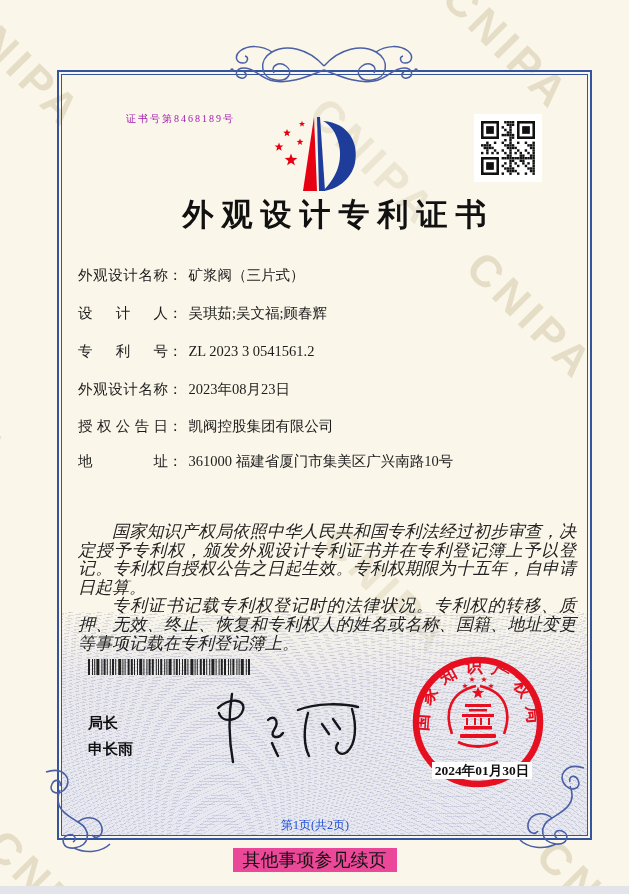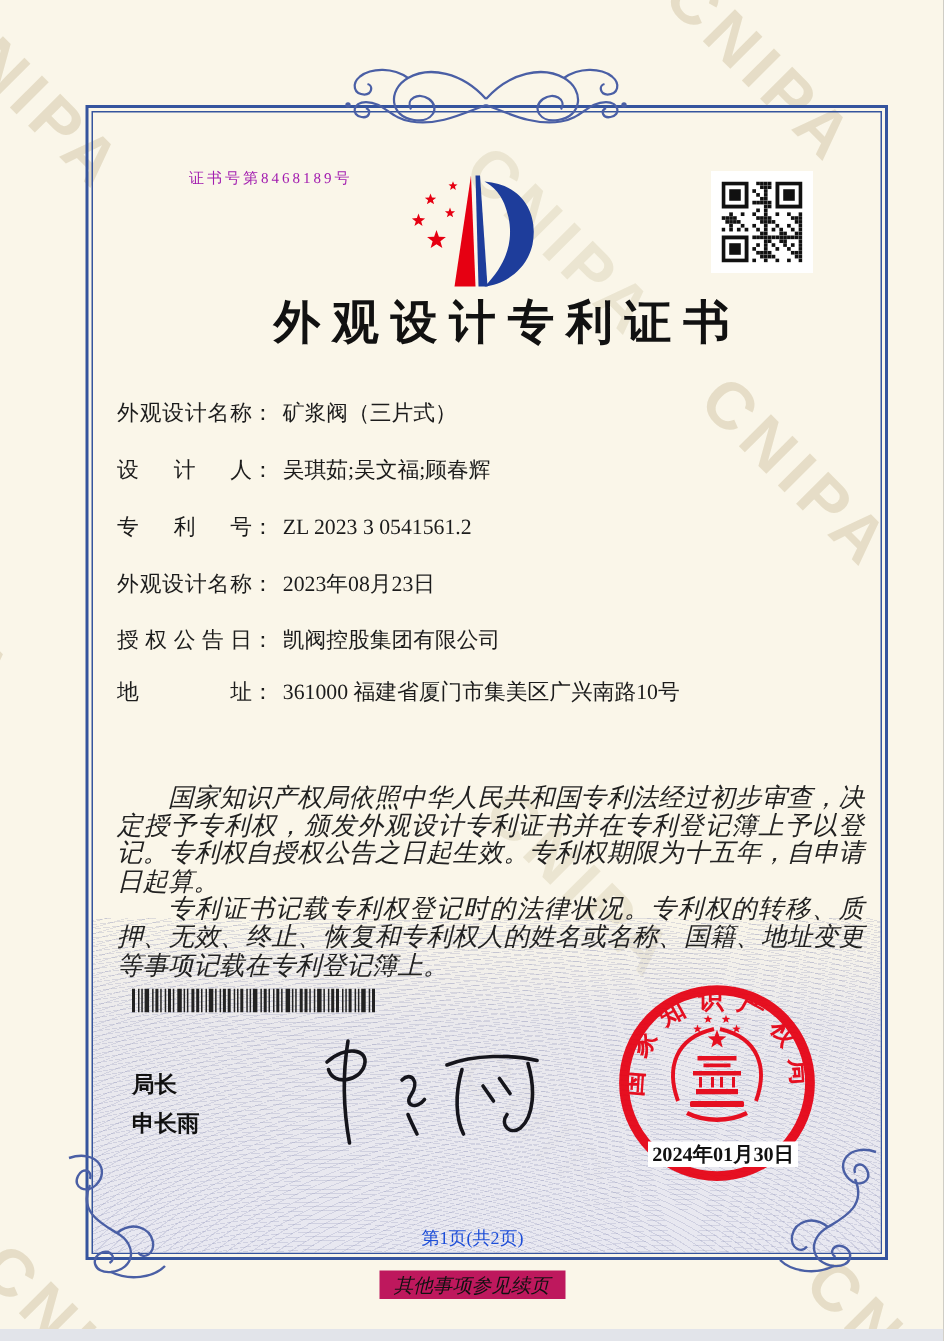--- a/index.html
+++ b/index.html
@@ -56,22 +56,22 @@
   .seal { position:absolute; left:398px; top:642px; z-index:5; opacity:.93; }
   .seal-date { position:absolute; left:416px; top:761px; width:132px;
                text-align:center; z-index:6; }
   .seal-date span { background:#fff; padding:1px 3px; font-size:13.5px;
                     font-weight:600; color:#111; }
 
   .page-no { position:absolute; left:235px; top:817px; width:160px;
              text-align:center; font-size:12px; color:#1d4ed8; z-index:4; }
   .cont-note { position:absolute; left:0; width:629px; top:848px;
                text-align:center; z-index:4; }
-  .cont-note span { background:#be185d; padding:2px 10px; font-size:13px;
-                    font-style:italic; color:#111; }
+  .cont-note span { background:#ec4899; padding:2px 10px; font-size:18px;
+                    color:#111; }
   .page-edge { position:absolute; left:0; bottom:0; width:629px; height:8px;
                background:#e2e4ea; z-index:7; }
 </style>
 </head>
 <body>
 
 <div class="page">
 
   <div class="wm" style="left:-20px;top:-10px;">CNIPA</div>
   <div class="wm" style="left:468px;top:-28px;">CNIPA</div>

